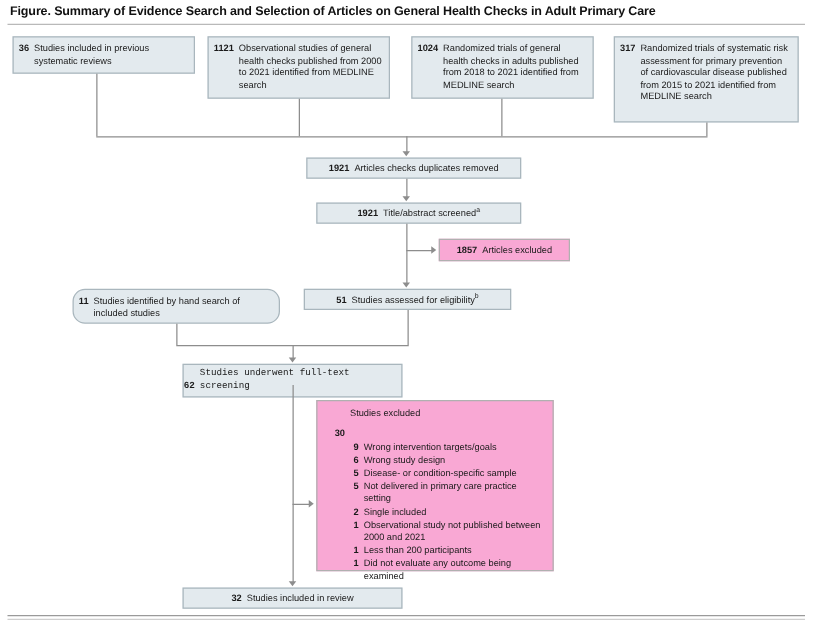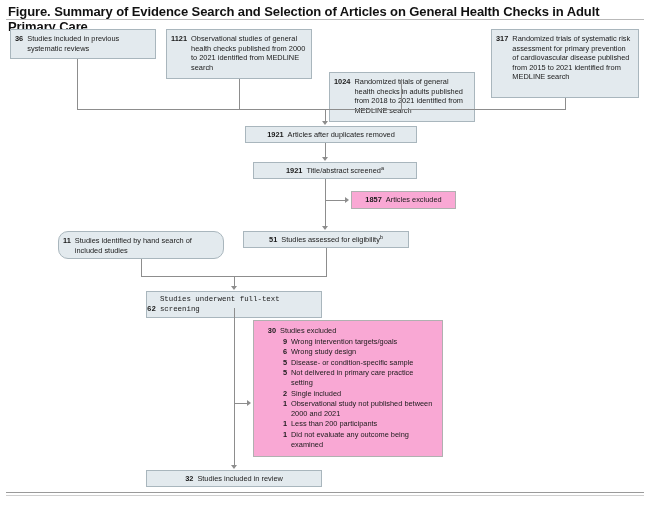--- a/index.html
+++ b/index.html
@@ -6,21 +6,21 @@
   body{
     width:650px;height:505px;
     background:#ffffff;
     font-family:"Liberation Sans", sans-serif;
     color:#1a1a1a;
     overflow:hidden;
     position:relative;
   }
   .figure-title{
     position:absolute;left:8px;top:4px;width:634px;
-    font-size:13px;font-weight:bold;letter-spacing:-0.1px;
+    font-size:10px;font-weight:bold;letter-spacing:-0.1px;
     color:#111;
   }
   .rule-top{
     position:absolute;left:6px;top:19px;width:638px;height:1px;
     background:#b9b9b9;
   }
   .rule-bottom{
     position:absolute;left:6px;top:492px;width:638px;height:1px;
     background:#9a9a9a;
   }
@@ -87,21 +87,21 @@
   </div>
 </div>
 
 <div class="box" style="left:166px;top:29px;width:146px;height:50px;">
   <div class="row">
     <span class="num">1121</span>
     <span class="txt">Observational studies of general health checks published from 2000 to 2021 identified from MEDLINE search</span>
   </div>
 </div>
 
-<div class="box" style="left:329px;top:29px;width:146px;height:50px;margin-top:43px;">
+<div class="box" style="left:329px;top:29px;width:146px;height:50px;">
   <div class="row">
     <span class="num">1024</span>
     <span class="txt">Randomized trials of general health checks in adults published from 2018 to 2021 identified from MEDLINE search</span>
   </div>
 </div>
 
 <div class="box" style="left:491px;top:29px;width:148px;height:69px;">
   <div class="row">
     <span class="num">317</span>
     <span class="txt">Randomized trials of systematic risk assessment for primary prevention of cardiovascular disease published from 2015 to 2021 identified from MEDLINE search</span>
@@ -114,21 +114,21 @@
 <div class="ln vl" style="left:565px;top:98px;height:11px;"></div>
 
 <div class="ln hl" style="left:77px;top:109px;width:489px;"></div>
 
 <div class="ln vl" style="left:325px;top:109px;height:14px;"></div>
 <div class="arrow" style="left:322px;top:121px;"></div>
 
 <div class="box center" style="left:245px;top:126px;width:172px;height:17px;">
   <div class="row">
     <span class="num">1921</span>
-    <span class="txt">Articles after duplicates removed</span>
+    <span class="txt">Articles checks duplicates removed</span>
   </div>
 </div>
 
 <div class="ln vl" style="left:325px;top:143px;height:16px;"></div>
 <div class="arrow" style="left:322px;top:157px;"></div>
 
 <div class="box center" style="left:253px;top:162px;width:164px;height:17px;">
   <div class="row">
     <span class="num">1921</span>
     <span class="txt"><span>Title/abstract screened</span><sup>a</sup></span>
@@ -175,21 +175,21 @@
     <span class="txt">Studies underwent full-text screening</span>
   </div>
 </div>
 
 <div class="ln vl" style="left:234px;top:308px;height:159px;"></div>
 <div class="ln hl" style="left:234px;top:403px;width:15px;"></div>
 <div class="arrow-r" style="left:247px;top:400px;"></div>
 
 <div class="box white sub" style="left:253px;top:320px;width:190px;height:137px;padding:5px 6px;">
   <div class="row" style="margin-top:0;">
-    <span class="num" style="flex:0 0 16px;">30</span>
+    <span class="num" style="flex:0 0 16px;margin-top:16px;">30</span>
     <span class="txt">Studies excluded</span>
   </div>
   <div style="padding-left:11px;">
     <div class="row">
       <span class="num">9</span>
       <span class="txt">Wrong intervention targets/goals</span>
     </div>
     <div class="row">
       <span class="num">6</span>
       <span class="txt">Wrong study design</span>

